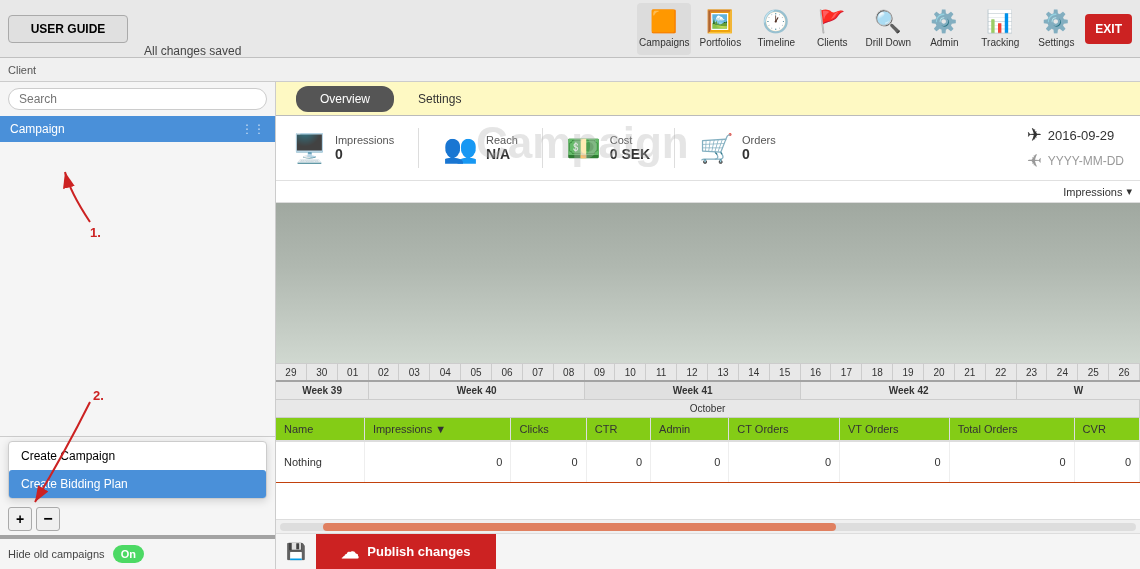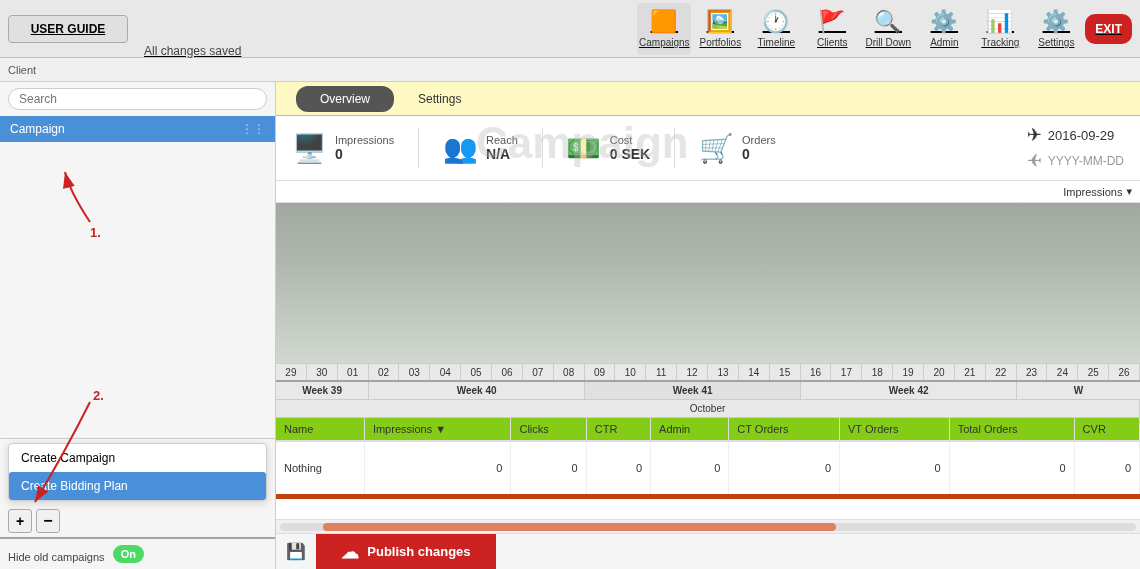--- a/index.html
+++ b/index.html
@@ -1,26 +1,26 @@
 <!DOCTYPE html>
 <html><head>
   <meta charset="utf-8">
   <style>
     * { box-sizing: border-box; margin: 0; padding: 0; }
     body { font-family: -apple-system, BlinkMacSystemFont, 'Helvetica Neue', Arial, sans-serif; font-size: 12px; background: #d6d6d6; width: 1140px; height: 569px; overflow: hidden; }
 
     
-    .top-bar { display: flex; align-items: center; height: 58px; background: #e8e8e8; border-bottom: 1px solid #c0c0c0; padding: 0 8px; text-decoration: underline; }
+    .top-bar { display: flex; align-items: center; height: 58px; background: #e8e8e8; border-bottom: 1px solid #c0c0c0; padding: 0 8px; }
     .user-guide-btn { background: #e0e0e0; border: 1px solid #aaa; border-radius: 4px; padding: 6px 18px; font-size: 12px; font-weight: bold; cursor: pointer; min-width: 120px; text-align: center; }
     .saved-text { margin-left: 16px; font-size: 12px; color: #444; margin-top: 44px; }
     .spacer { flex: 1; }
     .nav-icons { display: flex; align-items: center; gap: 2px; }
     .nav-item { display: flex; flex-direction: column; align-items: center; justify-content: center; width: 54px; height: 52px; cursor: pointer; border-radius: 4px; font-size: 10px; color: #333; }
     .nav-item .icon-img { font-size: 22px; margin-bottom: 2px; }
-    .nav-item-exit { background: #cc2222; color: white; border-radius: 10px; padding: 4px 10px; font-size: 12px; font-weight: bold; cursor: pointer; height: 30px; display: flex; align-items: center; }
+    .nav-item-exit { background: #cc2222; color: white; border-radius: 4px; padding: 4px 10px; font-size: 12px; font-weight: bold; cursor: pointer; height: 30px; display: flex; align-items: center; }
 
     
     .client-bar { height: 24px; background: #f0f0f0; border-bottom: 1px solid #ccc; display: flex; align-items: center; padding: 0 8px; font-size: 11px; color: #555; }
 
     
     .main-layout { display: flex; height: calc(569px - 58px - 24px); }
 
     
     .sidebar { width: 276px; background: #f5f5f5; border-right: 1px solid #ccc; display: flex; flex-direction: column; position: relative; }
     .sidebar-search { padding: 6px 8px; }
@@ -32,21 +32,21 @@
     .arrow-svg { position: absolute; pointer-events: none; }
 
     
     .sidebar-bottom { border-top: 1px solid #ccc; }
     .context-menu { background: white; border: 1px solid #ccc; border-radius: 4px; box-shadow: 0 2px 8px rgba(0,0,0,0.15); margin: 4px 8px; }
     .context-menu-item { padding: 7px 12px; font-size: 12px; cursor: pointer; }
     .context-menu-item-blue { background: #4a90d9; color: white; border-radius: 3px; padding: 7px 12px; font-size: 12px; cursor: pointer; font-weight: 500; }
     .sidebar-actions { display: flex; align-items: center; padding: 4px 8px; gap: 4px; }
     .sidebar-add-btn { width: 24px; height: 24px; border: 1px solid #aaa; background: #f0f0f0; border-radius: 3px; display: flex; align-items: center; justify-content: center; cursor: pointer; font-size: 14px; font-weight: bold; }
     .sidebar-remove-btn { width: 24px; height: 24px; border: 1px solid #aaa; background: #f0f0f0; border-radius: 3px; display: flex; align-items: center; justify-content: center; cursor: pointer; font-size: 16px; font-weight: bold; }
-    .hide-old { display: flex; align-items: flex-end; padding: 6px 8px; gap: 8px; font-size: 11px; color: #444; border-top: 2px solid #a3a3a3; }
+    .hide-old { display: flex; align-items: center; padding: 6px 8px; gap: 8px; font-size: 11px; color: #444; border-top: 4px solid #a3a3a3; }
     .toggle-on { background: #4cd964; border-radius: 10px; padding: 3px 8px; color: white; font-size: 11px; font-weight: bold; cursor: pointer; border: none; }
 
     
     .content-area { flex: 1; display: flex; flex-direction: column; background: white; overflow: hidden; }
 
     
     .tab-bar { display: flex; align-items: center; background: #fef9c3; height: 34px; border-bottom: 1px solid #bbb; gap: 0; }
     .tab-overview { background: #555; color: white; padding: 6px 24px; border-radius: 12px; margin: 4px 0 4px 20px; font-size: 12px; cursor: pointer; }
     .tab-settings { padding: 6px 24px; color: #333; font-size: 12px; cursor: pointer; }
 
@@ -71,21 +71,21 @@
     .month-row { display: flex; font-size: 10px; color: #333; height: 18px; border-bottom: 1px solid #ccc; }
     .month-cell { border-right: 1px solid #ccc; display: flex; align-items: center; justify-content: center; flex: 1; }
 
     
     .impressions-header { display: flex; justify-content: flex-end; align-items: center; padding: 4px 8px; background: white; border-bottom: 1px solid #ddd; font-size: 11px; color: #333; }
     .impressions-dropdown { display: flex; align-items: center; gap: 4px; cursor: pointer; }
 
     
     .data-table { width: 100%; border-collapse: collapse; font-size: 11px; }
     .data-table th { background: #84cc16; border-bottom: 2px solid #ddd; border-right: 1px solid #ddd; padding: 5px 8px; text-align: left; font-weight: 500; color: #333; white-space: nowrap; }
-    .data-table td { border-bottom: 5px solid #c2410c; border-right: 1px solid #eee; padding: 20px 8px; color: #333; text-align: right; }
+    .data-table td { border-bottom: 1px solid #c2410c; border-right: 1px solid #eee; padding: 14px 8px; color: #333; text-align: right; }
     .data-table td:first-child { text-align: left; }
 
     
     .scroll-bar-area { height: 14px; background: #f0f0f0; border-top: 1px solid #ddd; display: flex; align-items: center; padding: 0 4px; }
     .scroll-track { flex: 1; height: 8px; background: #ddd; border-radius: 4px; position: relative; }
     .scroll-thumb { width: 60%; height: 8px; background: #e08060; border-radius: 4px; margin-left: 5%; }
 
     
     .bottom-bar { display: flex; align-items: center; height: 36px; background: #f5f5f5; border-top: 1px solid #ddd; }
     .save-icon { padding: 4px 10px; font-size: 16px; cursor: pointer; color: #555; }

